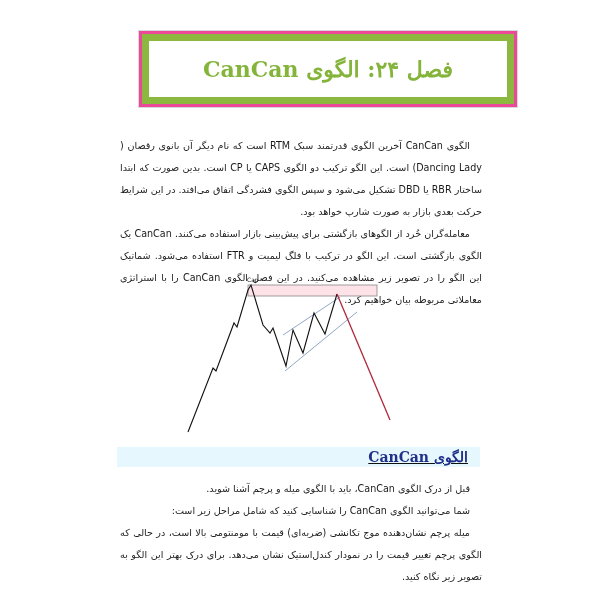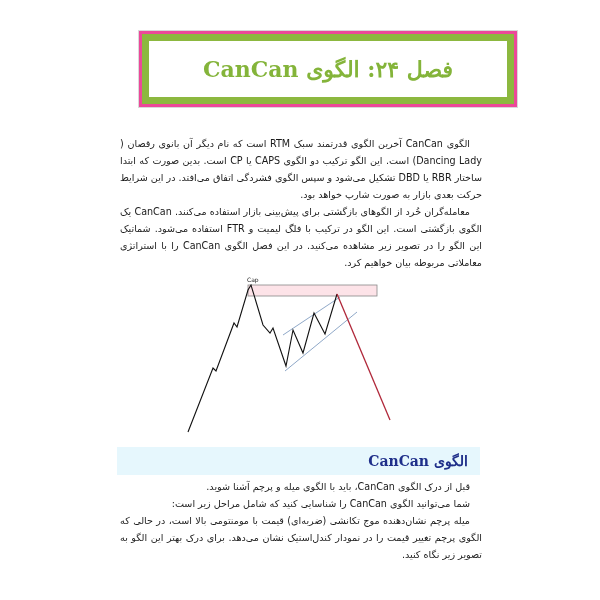--- a/index.html
+++ b/index.html
@@ -6,26 +6,26 @@
   body { width:600px; height:600px; position:relative; overflow:hidden;
          font-family:"DejaVu Sans", sans-serif; color:#111; }
   .title-frame { position:absolute; left:110px; top:30px; width:380px; height:78px;
                  border:1px solid #d9d9d9; box-sizing:border-box; background:#ec4899;margin-left:28px; }
   .title-box { position:absolute; left:3px; top:3px; right:3px; bottom:3px;
                border:7px solid #8cb83f; box-sizing:border-box; background:#fff;
                display:flex; align-items:center; justify-content:center; }
   .title-text { font-family:"DejaVu Serif", serif; font-weight:bold; font-size:22px;
                 color:#84b43a; direction:rtl; }
   .para { position:absolute; left:120px; width:362px; direction:rtl; text-align:justify;
-          font-family:"DejaVu Sans", sans-serif; font-size:9.6px; line-height:17px; color:#1a1a1a; }
+          font-family:"DejaVu Sans", sans-serif; font-size:9.6px; line-height:22px; color:#1a1a1a; }
   .para p { margin:0; text-indent:12px; }
   .chart { position:absolute; left:180px; top:270px; width:220px; height:170px; }
-  .section-band { position:absolute; left:117px; top:447px; width:363px; height:28px;
+  .section-band { position:absolute; left:117px; top:447px; width:363px; height:20px;
                   background:#e6f7fd; direction:rtl; display:flex; align-items:center;
-                  padding-right:12px; box-sizing:border-box; }
+                  padding-right:12px; box-sizing:border-box;text-decoration:underline; }
   .section-title { font-family:"DejaVu Serif", serif; font-weight:bold; font-size:14px; color:#1f2f8a; }
 </style>
 </head>
 <body>
 
 <div class="title-frame">
   <div class="title-box">
     <span class="title-text">فصل ۲۴: الگوی CanCan</span>
   </div>
 </div>

